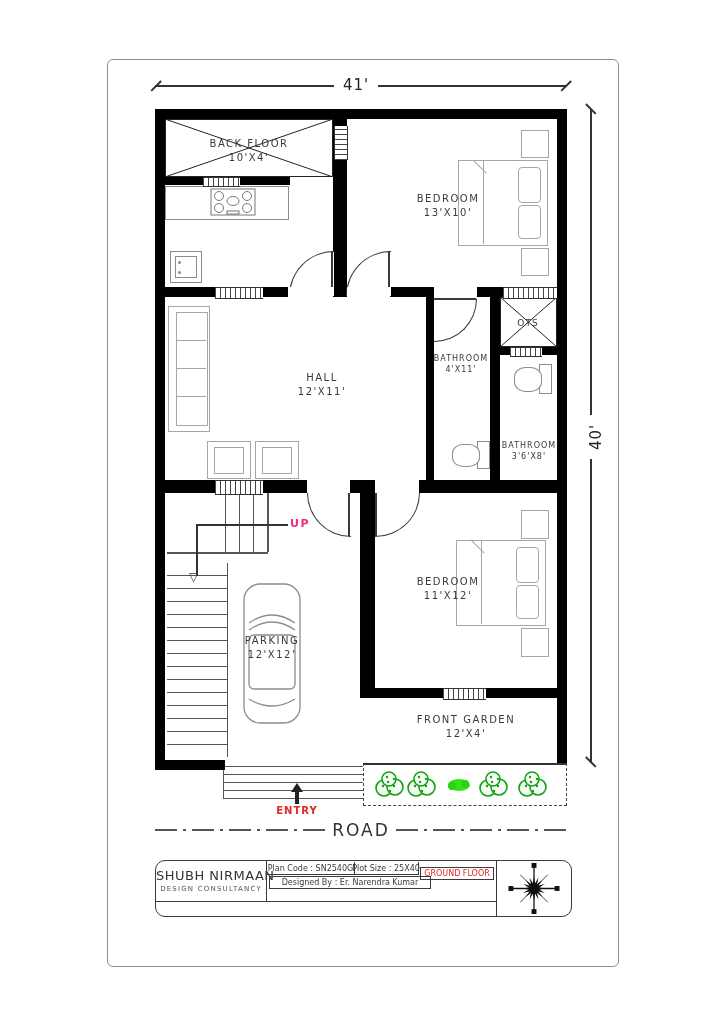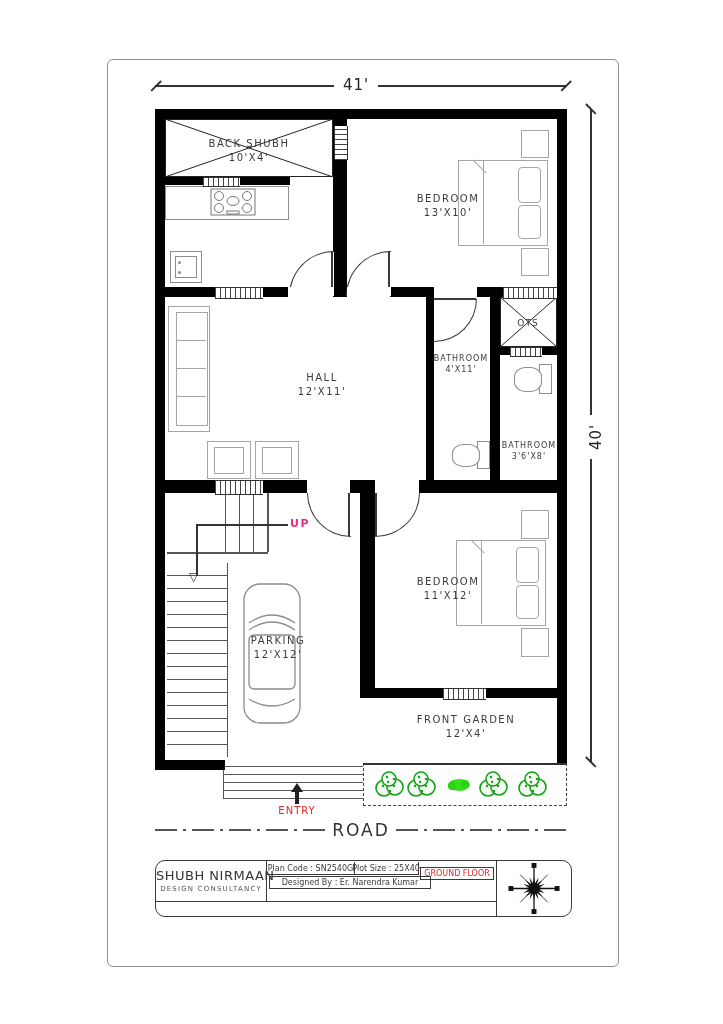--- a/index.html
+++ b/index.html
@@ -171,21 +171,21 @@
       <path d="M8,118 Q31,132 54,118"></path>
     </g>
   </svg>
 
   <div class="abs" style="left:223px;top:766px;width:147px;height:31px;border:1px solid #555;z-index:3;background:#fff;"></div>
   <div class="fline" style="left:223px;top:774px;width:147px;height:1px;background:#555;z-index:3;"></div>
   <div class="fline" style="left:223px;top:782px;width:147px;height:1px;background:#555;z-index:3;"></div>
   <div class="fline" style="left:223px;top:790px;width:147px;height:1px;background:#555;z-index:3;"></div>
   <div class="abs" style="left:291px;top:783px;z-index:8;width:0;height:0;border-left:6px solid transparent;border-right:6px solid transparent;border-bottom:9px solid #222;"></div>
   <div class="abs" style="left:295px;top:792px;z-index:8;width:4px;height:12px;background:#222;"></div>
-  <div class="rlabel" style="left:267px;top:804px;width:60px;color:#de2a20;font-weight:normal;letter-spacing:1px;">ENTRY</div>
+  <div class="rlabel" style="left:267px;top:804px;width:60px;color:#de2a20;font-weight:bold;letter-spacing:1px;">ENTRY</div>
 
   <div class="abs" style="left:363px;top:763px;width:202px;height:40px;border:1.5px dashed #444;border-top:2.5px double #333;z-index:3;background:#fff;"></div>
   <svg class="abs" style="left:374px;top:770px;z-index:4;" width="32" height="28" viewBox="0 0 32 28">
       <g fill="#f4fbf4" stroke="#18a018" stroke-width="1.6">
         <circle cx="10" cy="18" r="8"></circle>
         <circle cx="21" cy="17" r="8"></circle>
         <circle cx="15" cy="9" r="7"></circle>
       </g>
       <g fill="#18a018">
         <circle cx="9" cy="16" r="1.2"></circle>
@@ -241,21 +241,21 @@
         <circle cx="9" cy="16" r="1.2"></circle>
         <circle cx="14" cy="12" r="1.2"></circle>
         <circle cx="20" cy="16" r="1.2"></circle>
         <circle cx="16" cy="21" r="1.2"></circle>
         <circle cx="13" cy="7" r="1.2"></circle>
         <circle cx="20" cy="9" r="1.2"></circle>
       </g>
     </svg>
 
   <div class="rlabel" style="left:189px;top:137px;width:120px;">
-    <div>BACK SHUBH</div>
+    <div>BACK FLOOR</div>
     <div>10'X4'</div>
   </div>
   <div class="rlabel" style="left:388px;top:192px;width:120px;">
     <div>BEDROOM</div>
     <div>13'X10'</div>
   </div>
   <div class="rlabel" style="left:262px;top:371px;width:120px;">
     <div>HALL</div>
     <div>12'X11'</div>
   </div>
@@ -267,21 +267,21 @@
     <div>OTS</div>
   </div>
   <div class="rlabel small" style="left:498px;top:441px;width:62px;">
     <div>BATHROOM</div>
     <div>3'6'X8'</div>
   </div>
   <div class="rlabel" style="left:388px;top:575px;width:120px;">
     <div>BEDROOM</div>
     <div>11'X12'</div>
   </div>
-  <div class="rlabel" style="left:218px;top:634px;width:120px;">
+  <div class="rlabel" style="left:212px;top:634px;width:120px;">
     <div>PARKING</div>
     <div>12'X12'</div>
   </div>
   <div class="rlabel" style="left:406px;top:713px;width:120px;">
     <div>FRONT GARDEN</div>
     <div>12'X4'</div>
   </div>
 
   <div class="abs" style="left:155px;top:820px;width:412px;display:flex;align-items:center;gap:6px;z-index:3;">
     <div class="dashline"></div>

